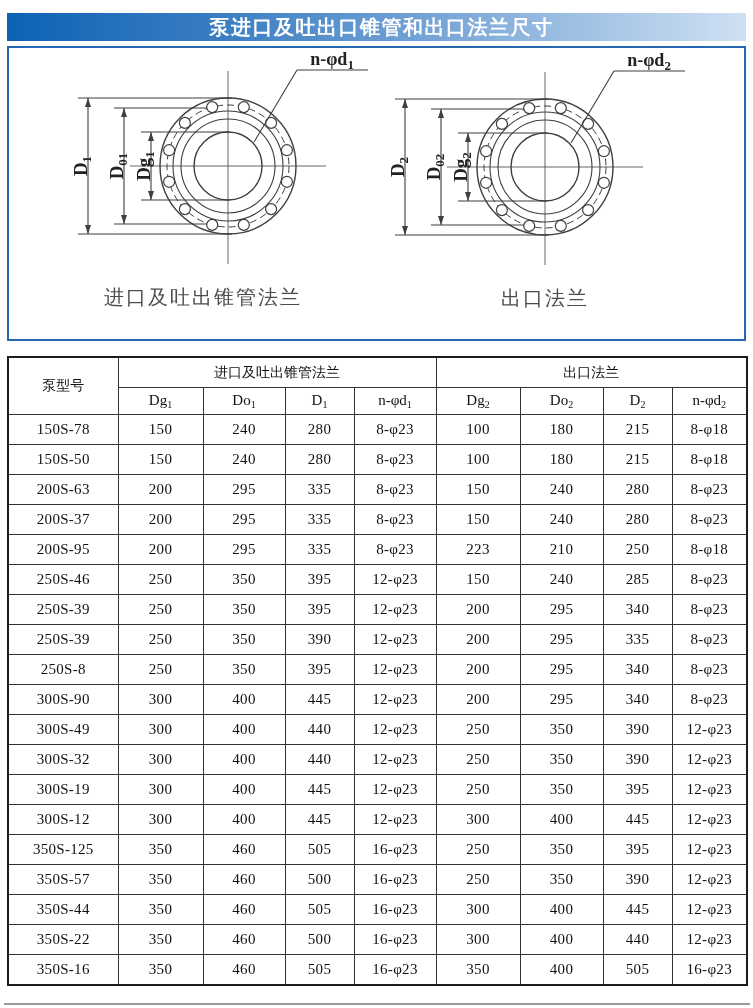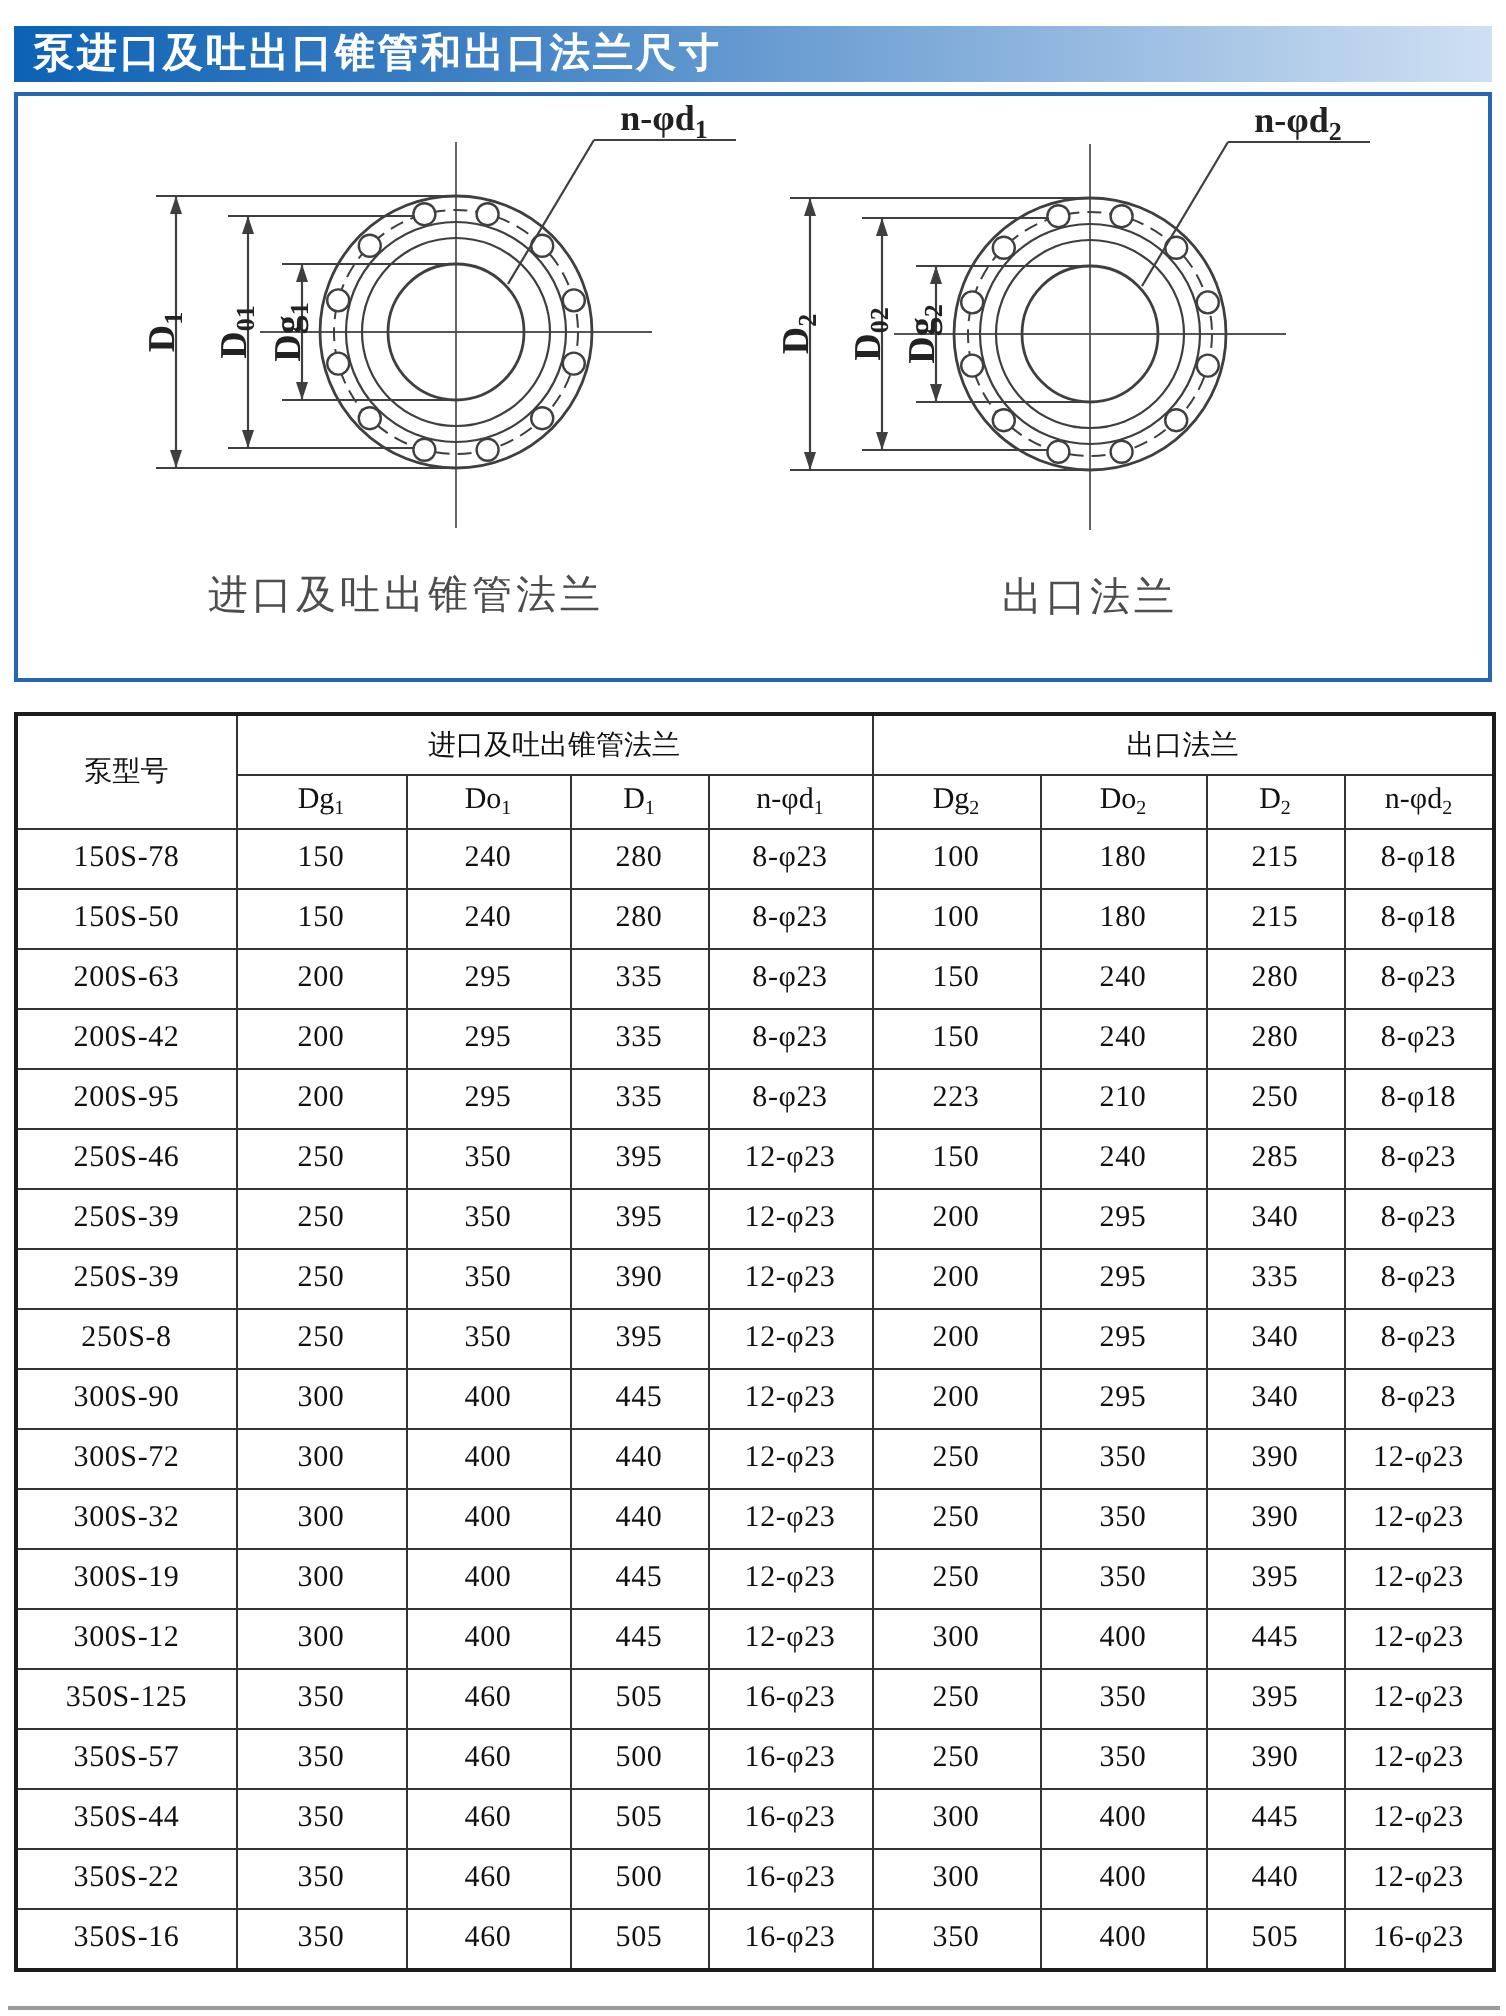--- a/index.html
+++ b/index.html
@@ -7,20 +7,21 @@
     width:753px;height:1008px;background:#ffffff;position:relative;
     font-family:"Liberation Serif",serif;color:#111;overflow:hidden;
   }
   
   .title-bar{
     position:absolute;left:7px;top:13px;width:739px;height:28px;
     background:linear-gradient(to right,#0d62b5 0%,#3c7fc3 30%,#7fabd9 62%,#cfe0f3 100%);
     color:#ffffff;font-weight:bold;font-size:20px;line-height:28px;
     padding-left:10px;box-sizing:border-box;letter-spacing:1.5px;
     font-family:"Liberation Serif",serif;
+    text-align:center;
   }
   
   .panel{
     position:absolute;left:7px;top:46px;width:739px;height:295px;
     border:2px solid #2667b2;box-sizing:border-box;background:#fff;
   }
   .drawing{display:block;width:735px;height:291px;}
   .ln{stroke:#3f3f3f;stroke-width:1.1;fill:none;}
   .heavy{stroke-width:1.4;}
   .thin{stroke:#555;stroke-width:0.9;}
@@ -178,21 +179,21 @@
     <td>200</td>
     <td>295</td>
     <td>335</td>
     <td>8-φ23</td>
     <td>150</td>
     <td>240</td>
     <td>280</td>
     <td>8-φ23</td>
   </tr>
       <tr>
-    <td>200S-42</td>
+    <td>200S-37</td>
     <td>200</td>
     <td>295</td>
     <td>335</td>
     <td>8-φ23</td>
     <td>150</td>
     <td>240</td>
     <td>280</td>
     <td>8-φ23</td>
   </tr>
       <tr>
@@ -255,21 +256,21 @@
     <td>300</td>
     <td>400</td>
     <td>445</td>
     <td>12-φ23</td>
     <td>200</td>
     <td>295</td>
     <td>340</td>
     <td>8-φ23</td>
   </tr>
       <tr>
-    <td>300S-72</td>
+    <td>300S-49</td>
     <td>300</td>
     <td>400</td>
     <td>440</td>
     <td>12-φ23</td>
     <td>250</td>
     <td>350</td>
     <td>390</td>
     <td>12-φ23</td>
   </tr>
       <tr>

